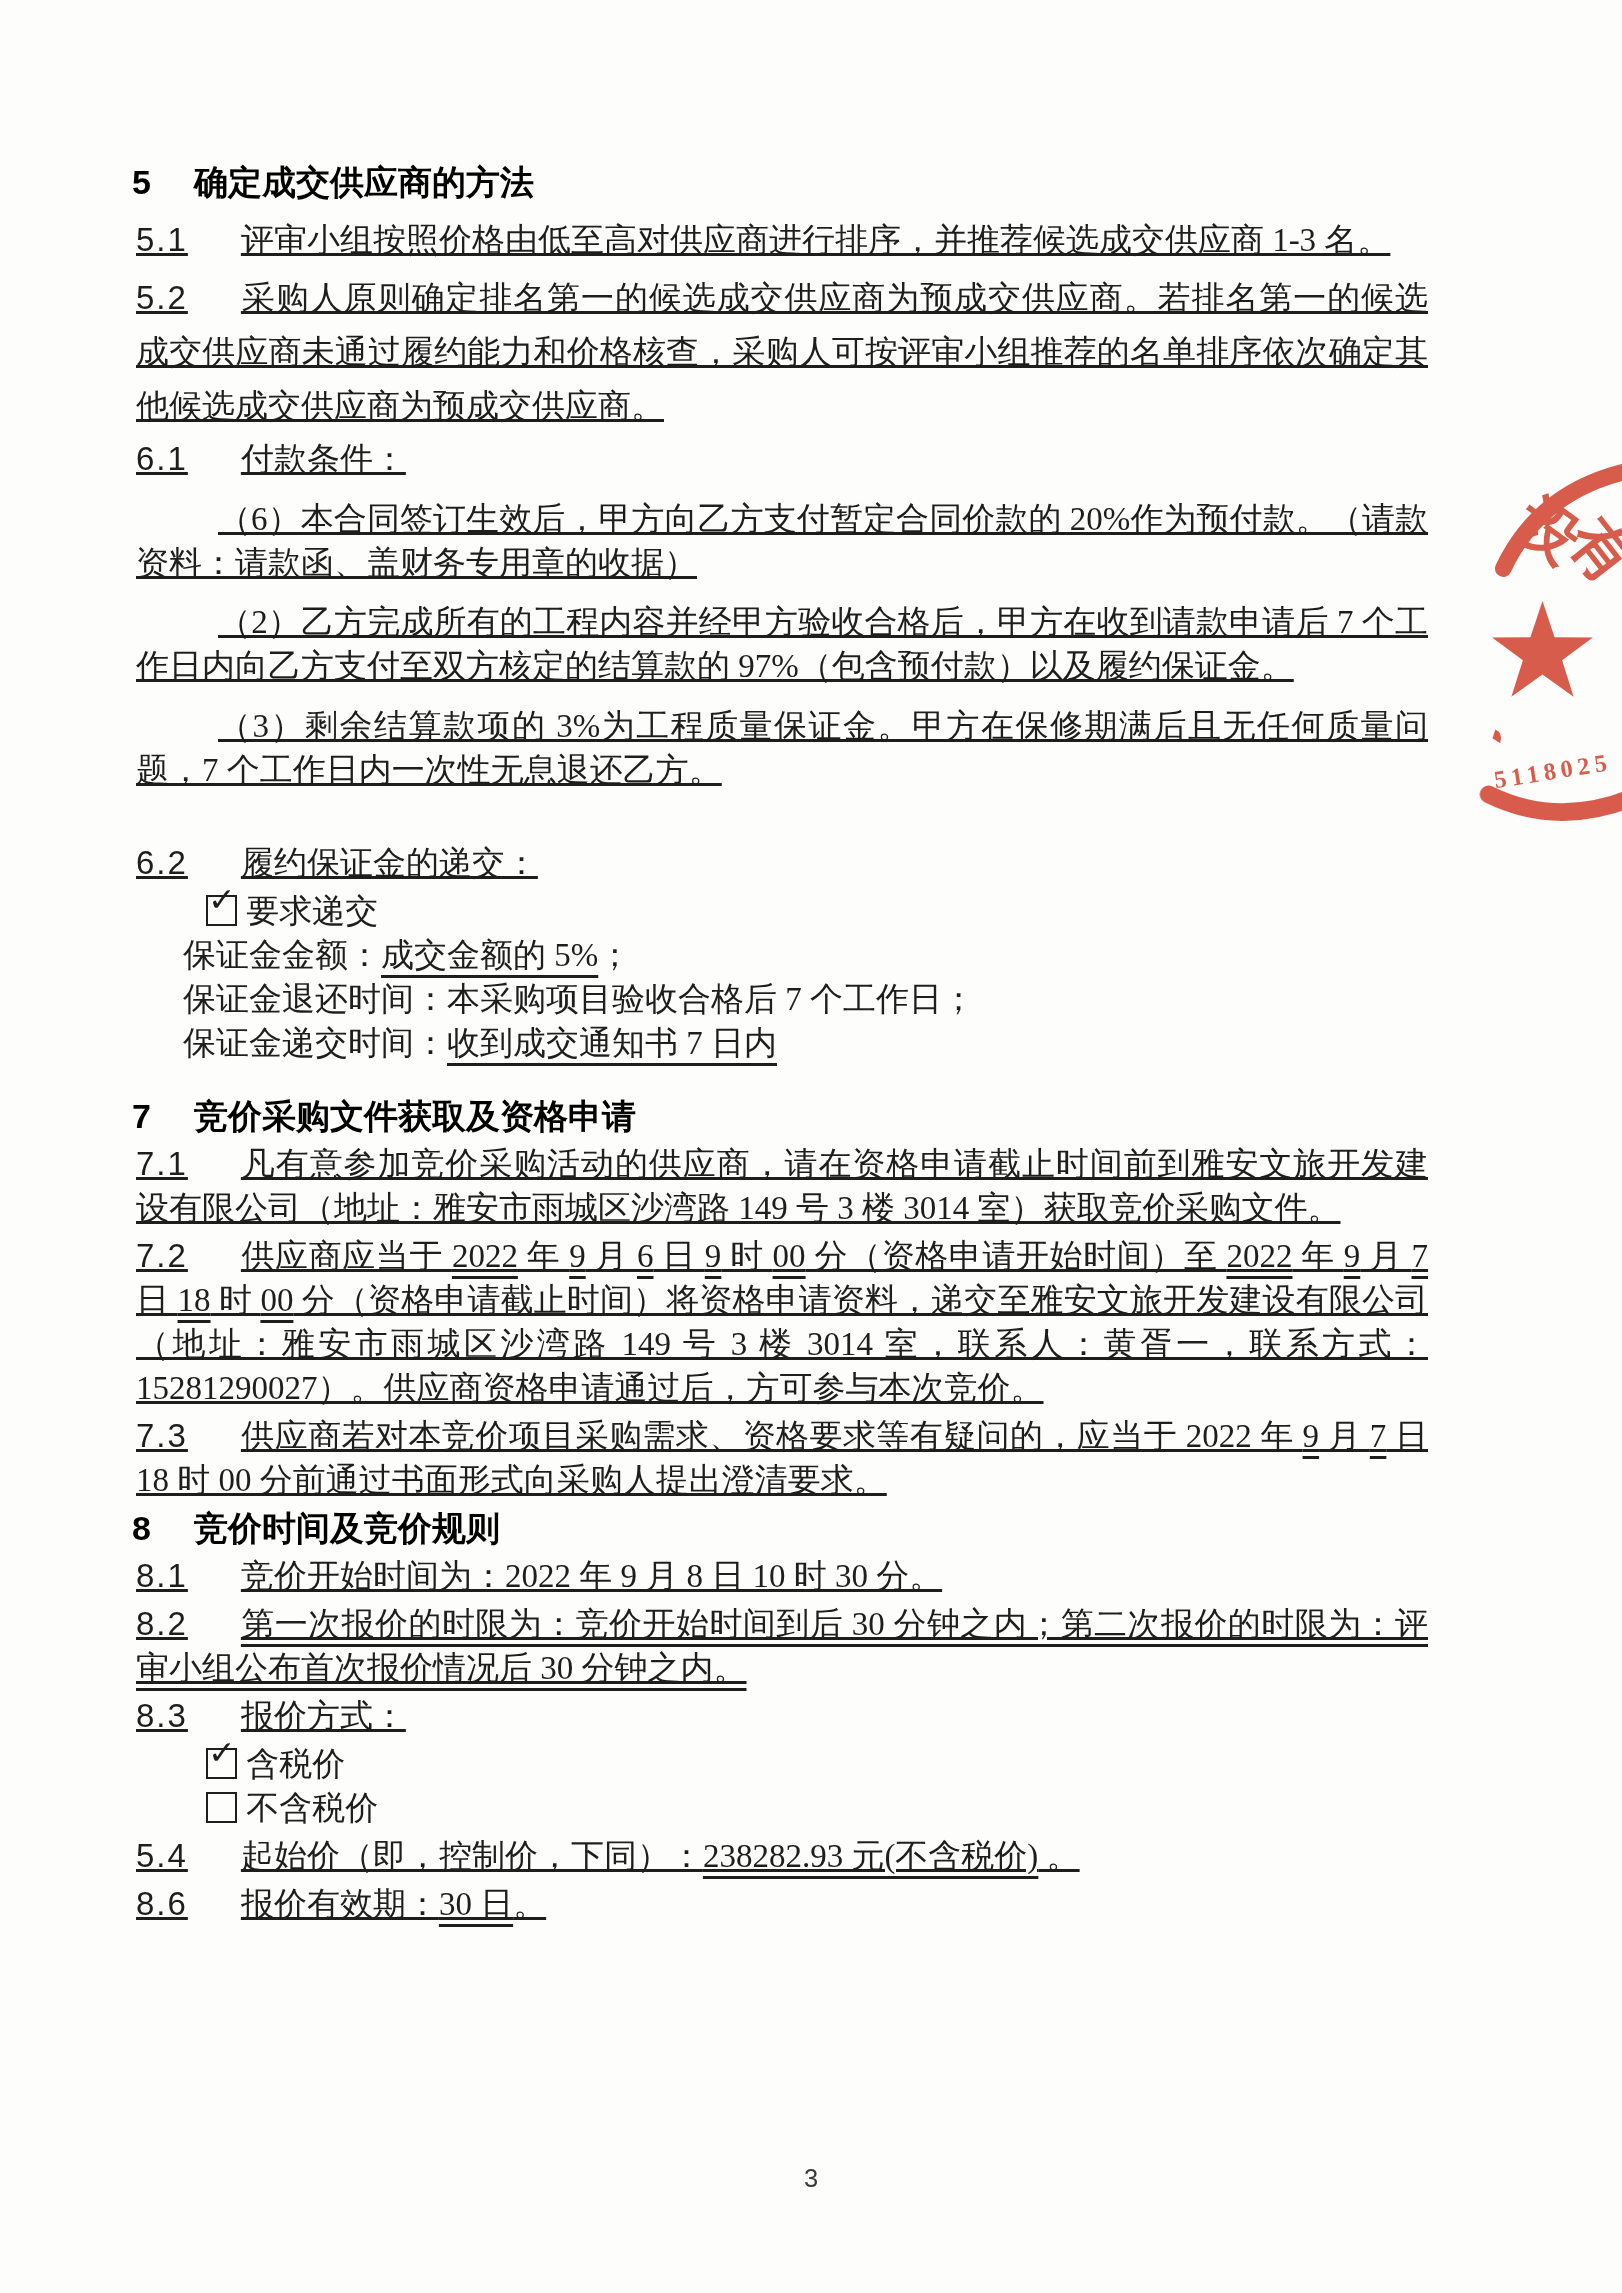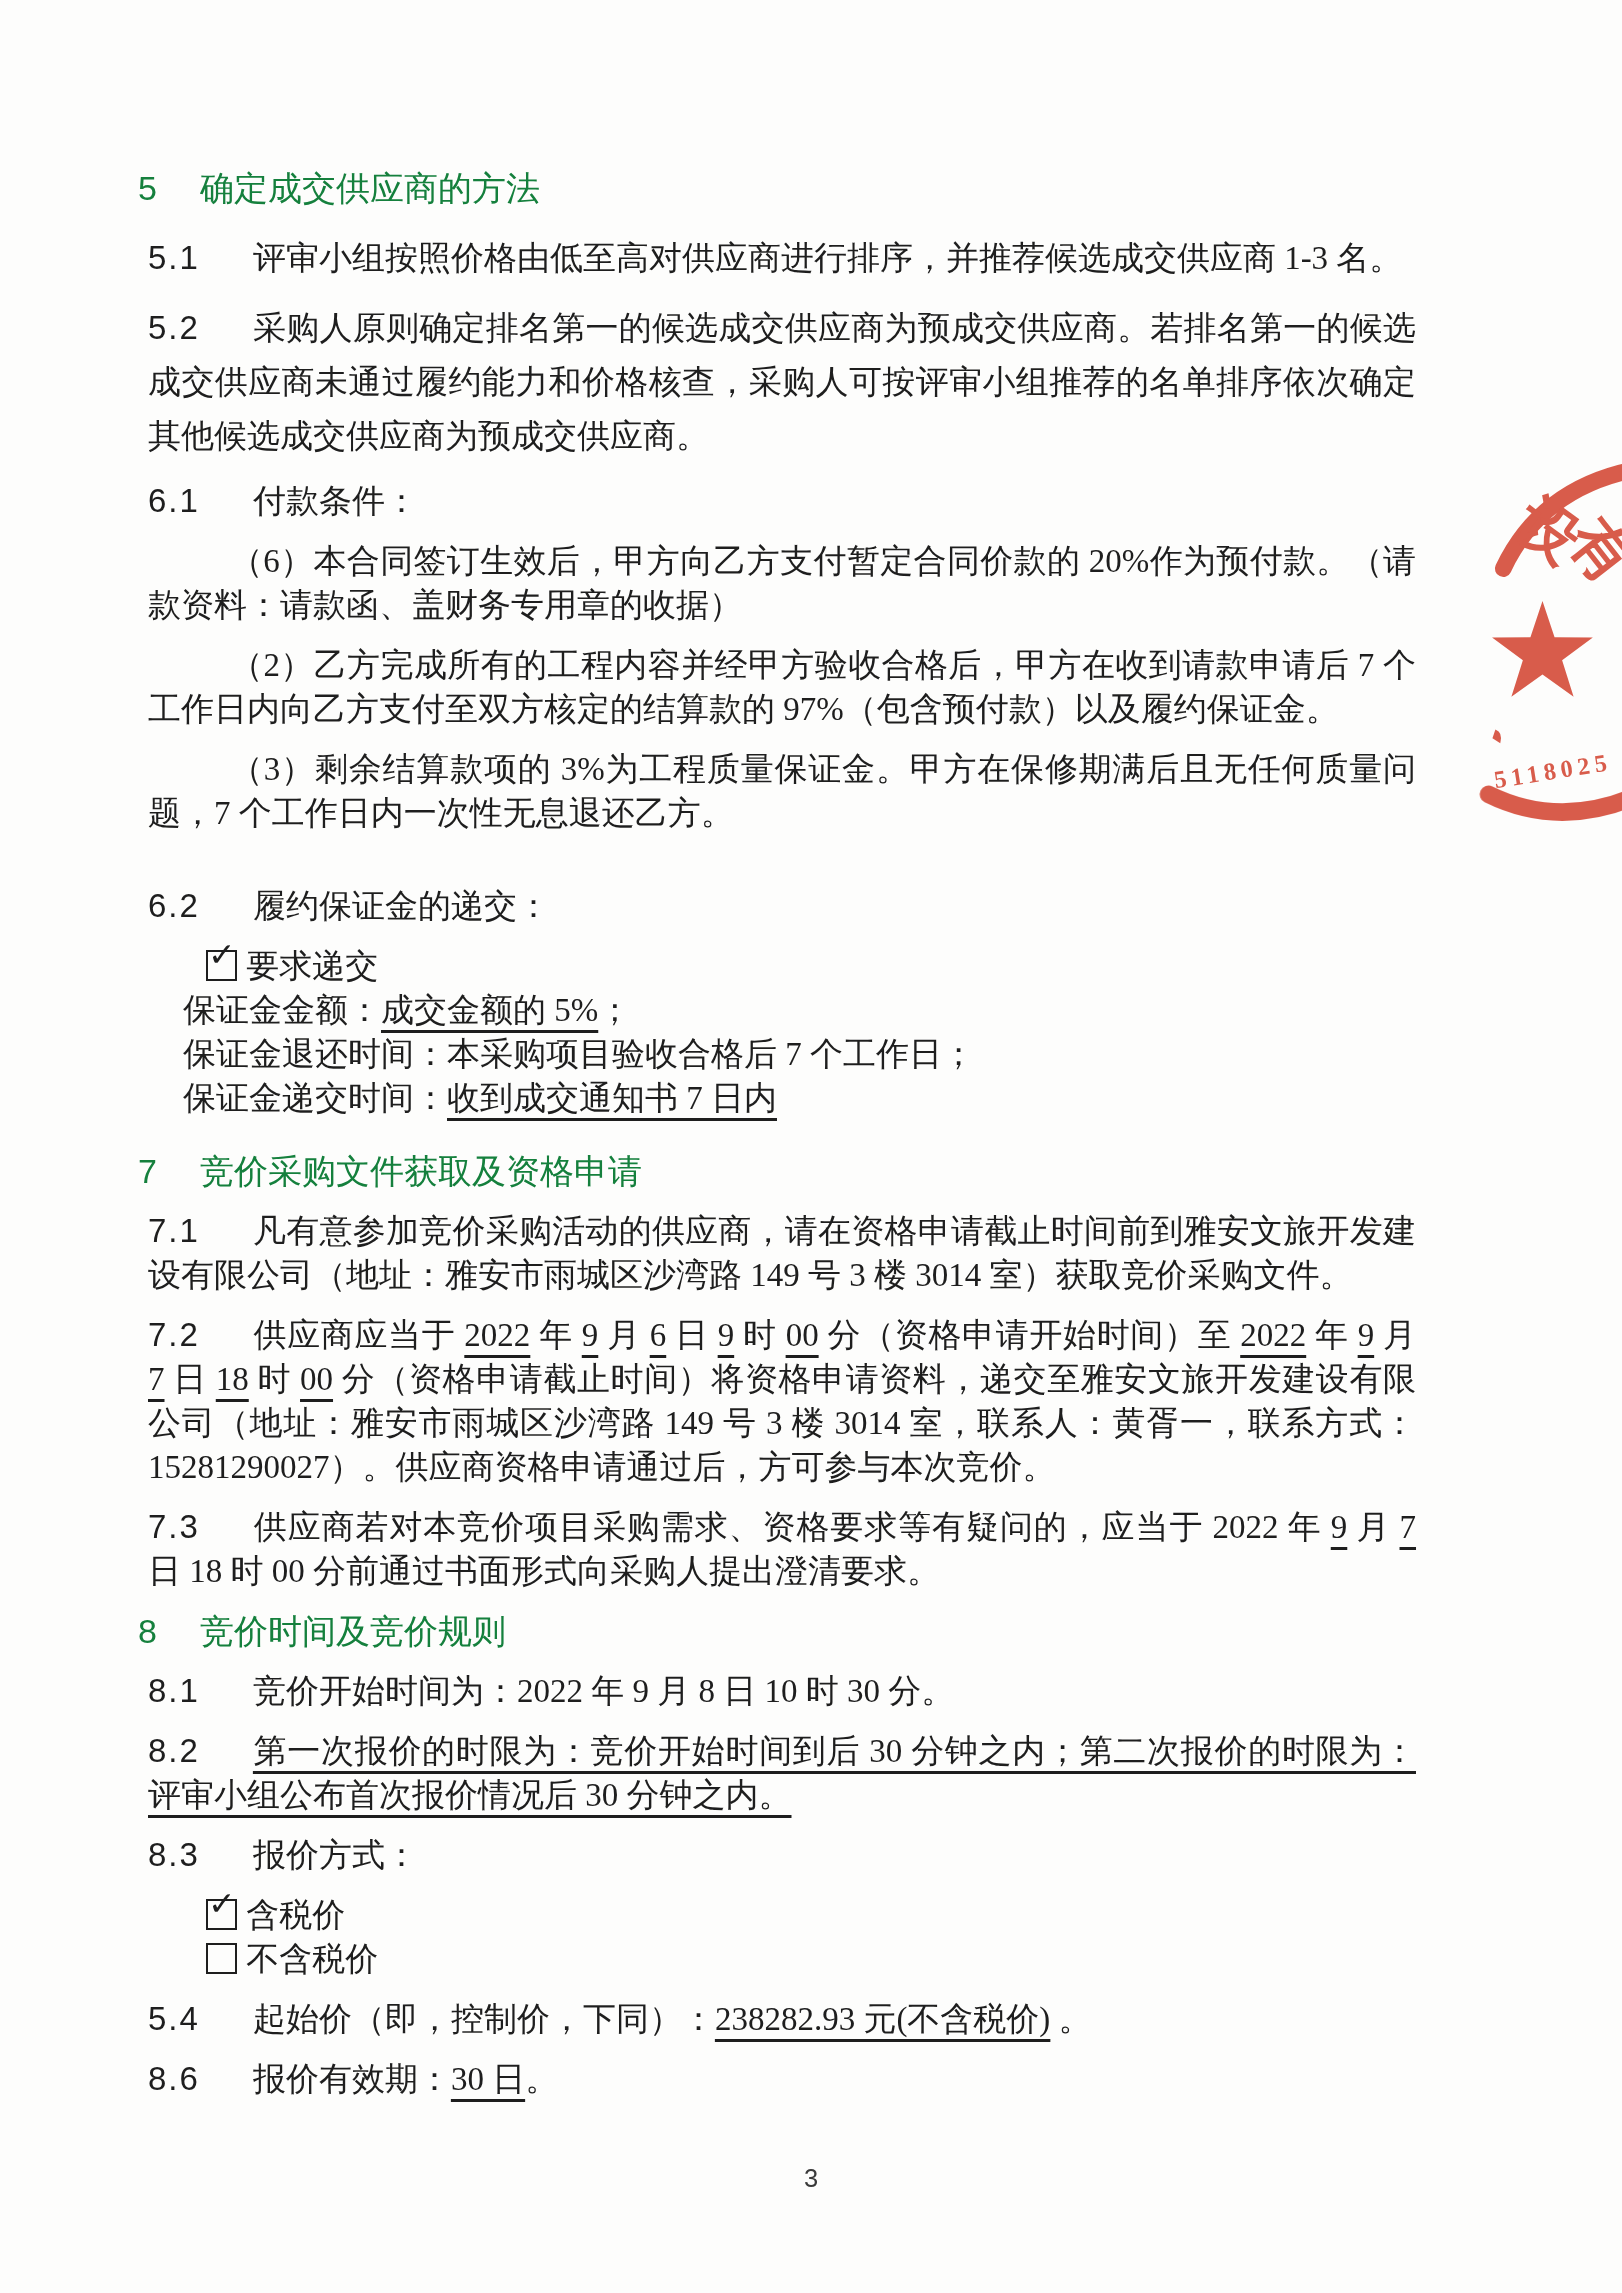--- a/index.html
+++ b/index.html
@@ -6,25 +6,25 @@
   body{
     width:1622px;height:2294px;position:relative;overflow:hidden;
     background:#fdfdfc;
     font-family:"Liberation Serif","DejaVu Serif",serif;
     color:#1e1e1e;
   }
   .content{
     position:absolute;left:132px;top:155px;width:1300px;
     font-size:33px;line-height:44px;text-align:justify;
   }
-  p{margin:16px;}
+  p{margin:4px;text-decoration:underline;}
   .s5{line-height:54px;}
   .sec-h{
     font-family:"Liberation Sans","DejaVu Sans",sans-serif;
-    font-weight:400;font-size:34px;margin:6px;color:#15803d;
+    font-weight:700;font-size:34px;margin:0;color:#000000;
   }
   .h-num{margin-right:43px;}
   .c-num{
     font-family:"Liberation Sans","DejaVu Sans",sans-serif;
     margin-right:53px;letter-spacing:2px;white-space:nowrap;
   }
   .mt-h6{margin-top:47px;}
   .mt-62{margin-top:49px;}
   .mt-h7{margin-top:29px;}
   .para{margin-top:15.7px;text-indent:82px;}

